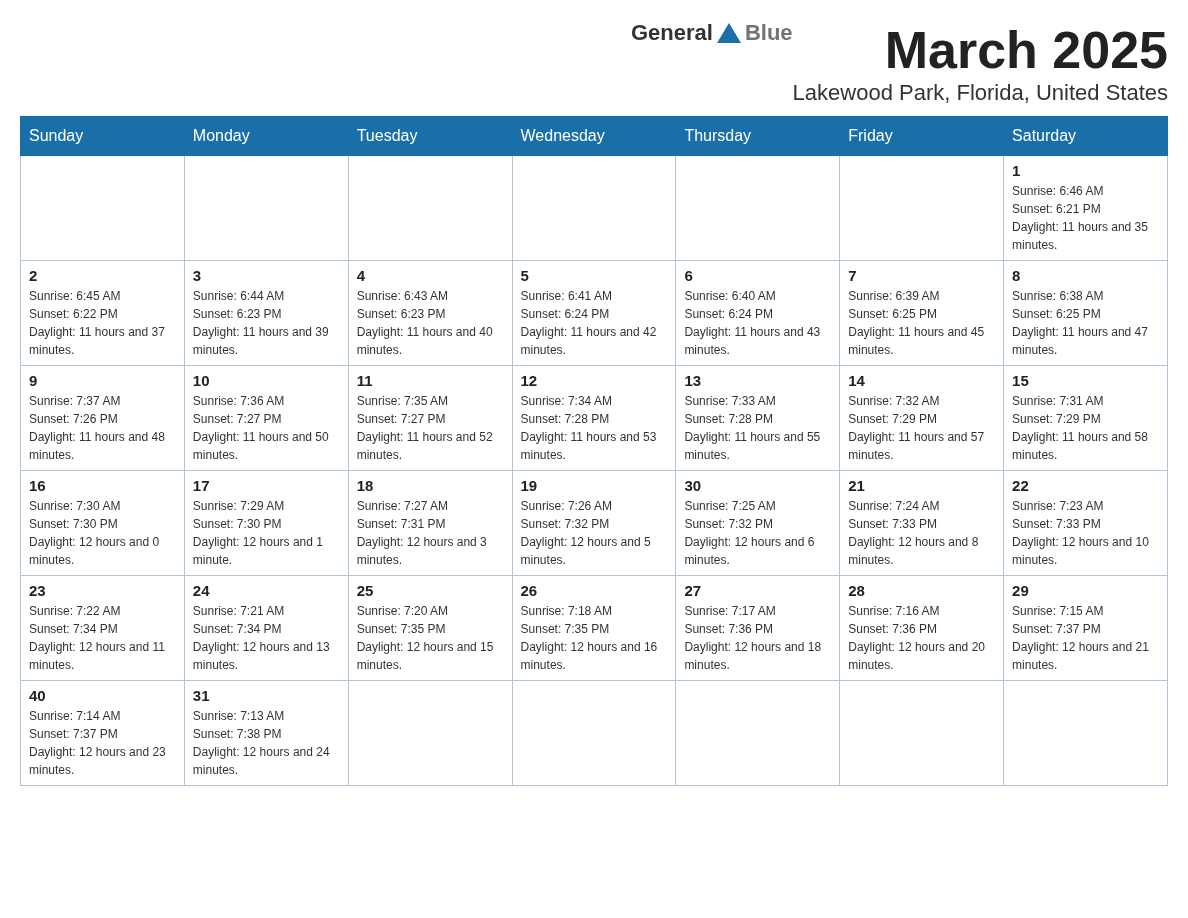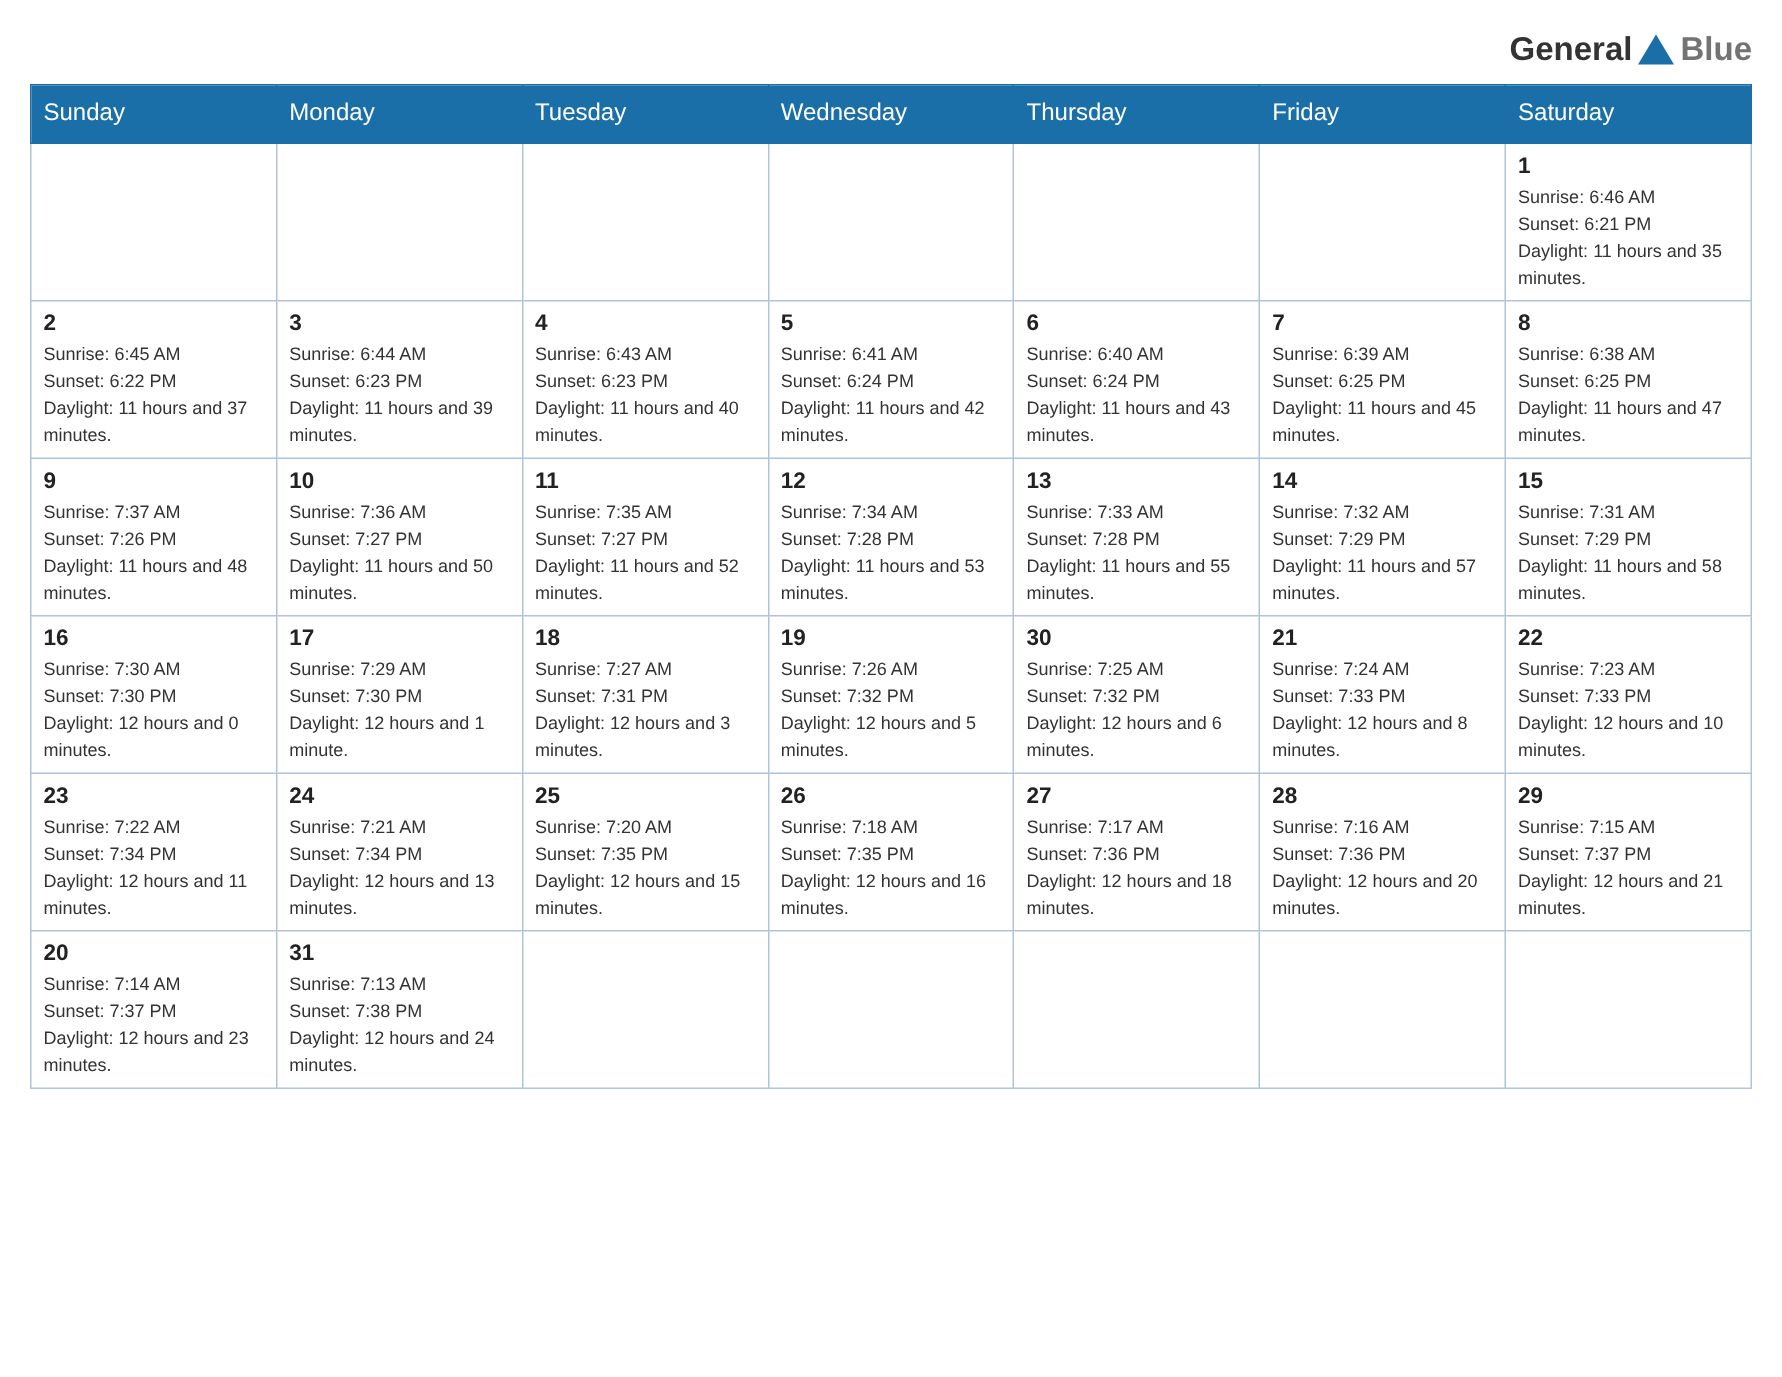--- a/index.html
+++ b/index.html
@@ -92,20 +92,24 @@
 </head>
 <body>
 
 <div class="header">
   <div class="logo">
     <div class="logo-general">
       <span>General</span>
       <div class="logo-triangle"></div>
       <span class="logo-blue">Blue</span>
     </div>
+  </div>
+  <div class="title-area">
+    <div class="month-title">March 2025</div>
+    <div class="location-title">Lakewood Park, Florida, United States</div>
   </div>
 </div>
 
 <table class="calendar">
   <thead>
     <tr>
     <th>Sunday</th>
         <th>Monday</th>
         <th>Tuesday</th>
         <th>Wednesday</th>
@@ -242,21 +246,21 @@
           <span class="day-number">28</span>
           <div class="day-info">Sunrise: 7:16 AM<br>Sunset: 7:36 PM<br>Daylight: 12 hours and 20 minutes.</div>
         </td>
         <td>
           <span class="day-number">29</span>
           <div class="day-info">Sunrise: 7:15 AM<br>Sunset: 7:37 PM<br>Daylight: 12 hours and 21 minutes.</div>
         </td>
       </tr>
       <tr>
         <td>
-          <span class="day-number">20</span>
+          <span class="day-number">40</span>
           <div class="day-info">Sunrise: 7:14 AM<br>Sunset: 7:37 PM<br>Daylight: 12 hours and 23 minutes.</div>
         </td>
         <td>
           <span class="day-number">31</span>
           <div class="day-info">Sunrise: 7:13 AM<br>Sunset: 7:38 PM<br>Daylight: 12 hours and 24 minutes.</div>
         </td>
         <td></td>
         <td></td>
         <td></td>
         <td></td>

